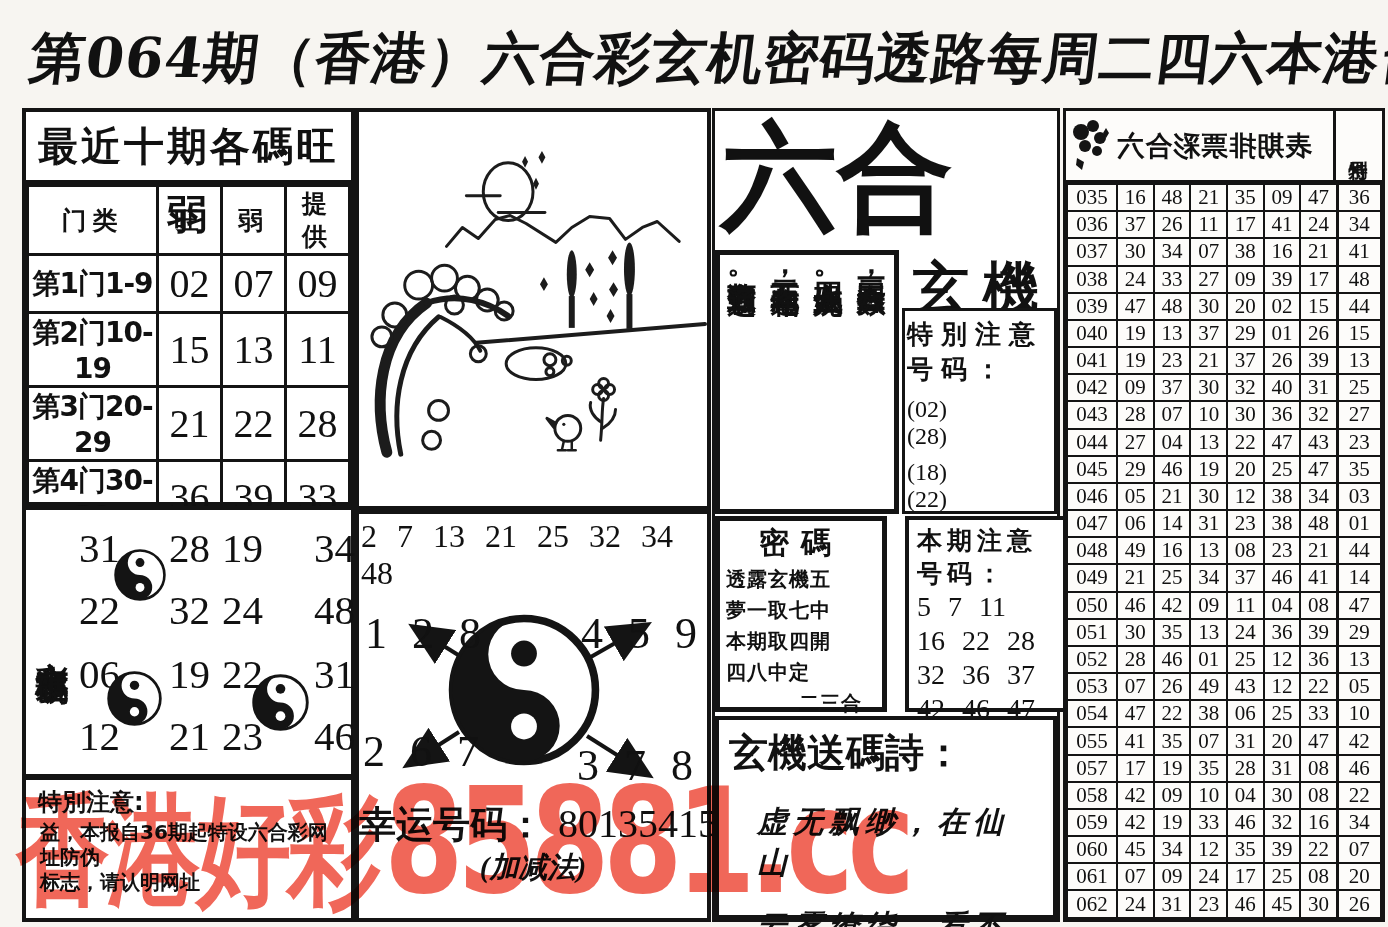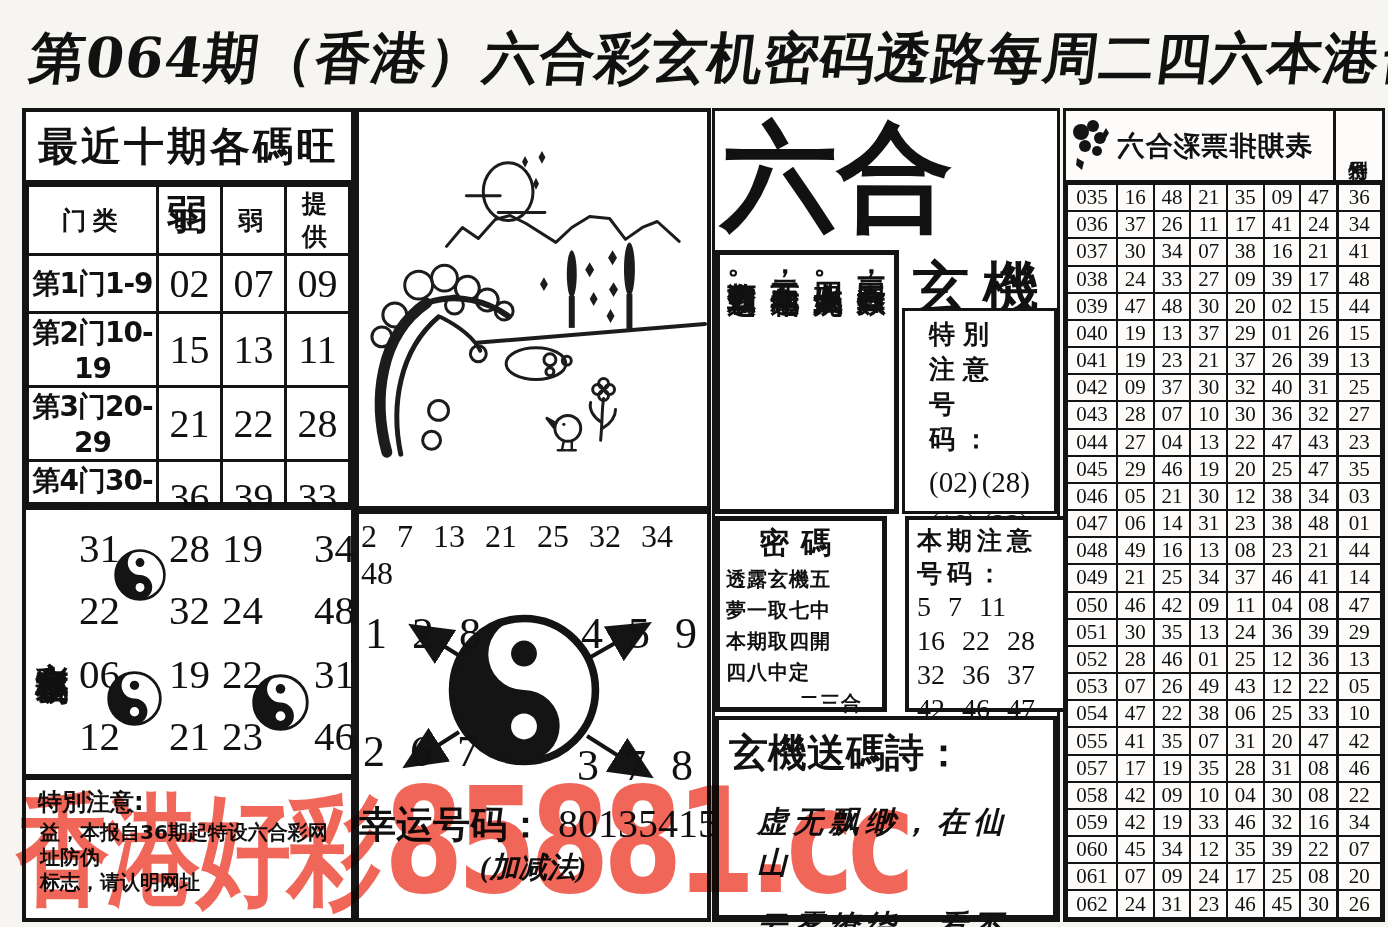--- a/index.html
+++ b/index.html
@@ -59,23 +59,23 @@
     padding:0 6px;box-sizing:border-box;font-family:"DejaVu Sans",sans-serif;font-weight:bold;
     font-size:116px;line-height:140px;}
   .logo-sub{position:absolute;top:140px;right:4px;font-family:"DejaVu Sans",sans-serif;
     font-weight:bold;font-size:56px;letter-spacing:14px;}
   .poem-panel{position:absolute;left:0px;top:139px;width:184px;height:264px;border:5px solid #141414;
     box-sizing:border-box;background:#fff;}
   .poem-cols{display:flex;flex-direction:row-reverse;justify-content:space-evenly;height:100%;padding-top:4px;box-sizing:border-box;}
   .poem-col{writing-mode:vertical-rl;text-orientation:upright;font-size:29px;font-weight:bold;
     line-height:42px;letter-spacing:1px;font-family:"DejaVu Sans",sans-serif;}
   .special-panel{position:absolute;left:187px;top:197px;width:155px;height:206px;border:3px solid #141414;
-    box-sizing:border-box;background:#fff;padding:6px 24px;}
+    box-sizing:border-box;background:#fff;padding:6px 2px;}
   .special-heading{font-size:26px;font-weight:bold;letter-spacing:8px;font-family:"DejaVu Sans",sans-serif;}
-  .pair-row{display:flex;justify-content:space-between;font-size:29px;margin-top:9px;}
+  .pair-row{display:flex;justify-content:space-between;font-size:24px;margin-top:9px;flex-direction:column;}
   .mima-panel{position:absolute;left:0;top:405px;width:172px;height:196px;border:5px solid #141414;
     box-sizing:border-box;background:#fff;padding:2px 6px;font-family:"DejaVu Sans",sans-serif;}
   .mima-title{text-align:center;font-size:30px;font-weight:bold;letter-spacing:12px;}
   .mima-line{font-size:20px;font-weight:bold;line-height:31px;letter-spacing:1px;}
   .mima-line.mima-last{text-align:right;padding-right:14px;}
   .benqi-panel{position:absolute;left:190px;top:405px;width:163px;height:196px;border:4px solid #141414;
     box-sizing:border-box;background:#fff;padding:4px 8px;}
   .benqi-heading{font-size:25px;font-weight:bold;letter-spacing:5px;font-family:"DejaVu Sans",sans-serif;}
   .benqi-row{font-size:28px;line-height:34px;word-spacing:10px;font-family:"Liberation Serif",serif;}
   .gift-panel{position:absolute;left:0;top:605px;width:342px;height:203px;border:4px solid #141414;

